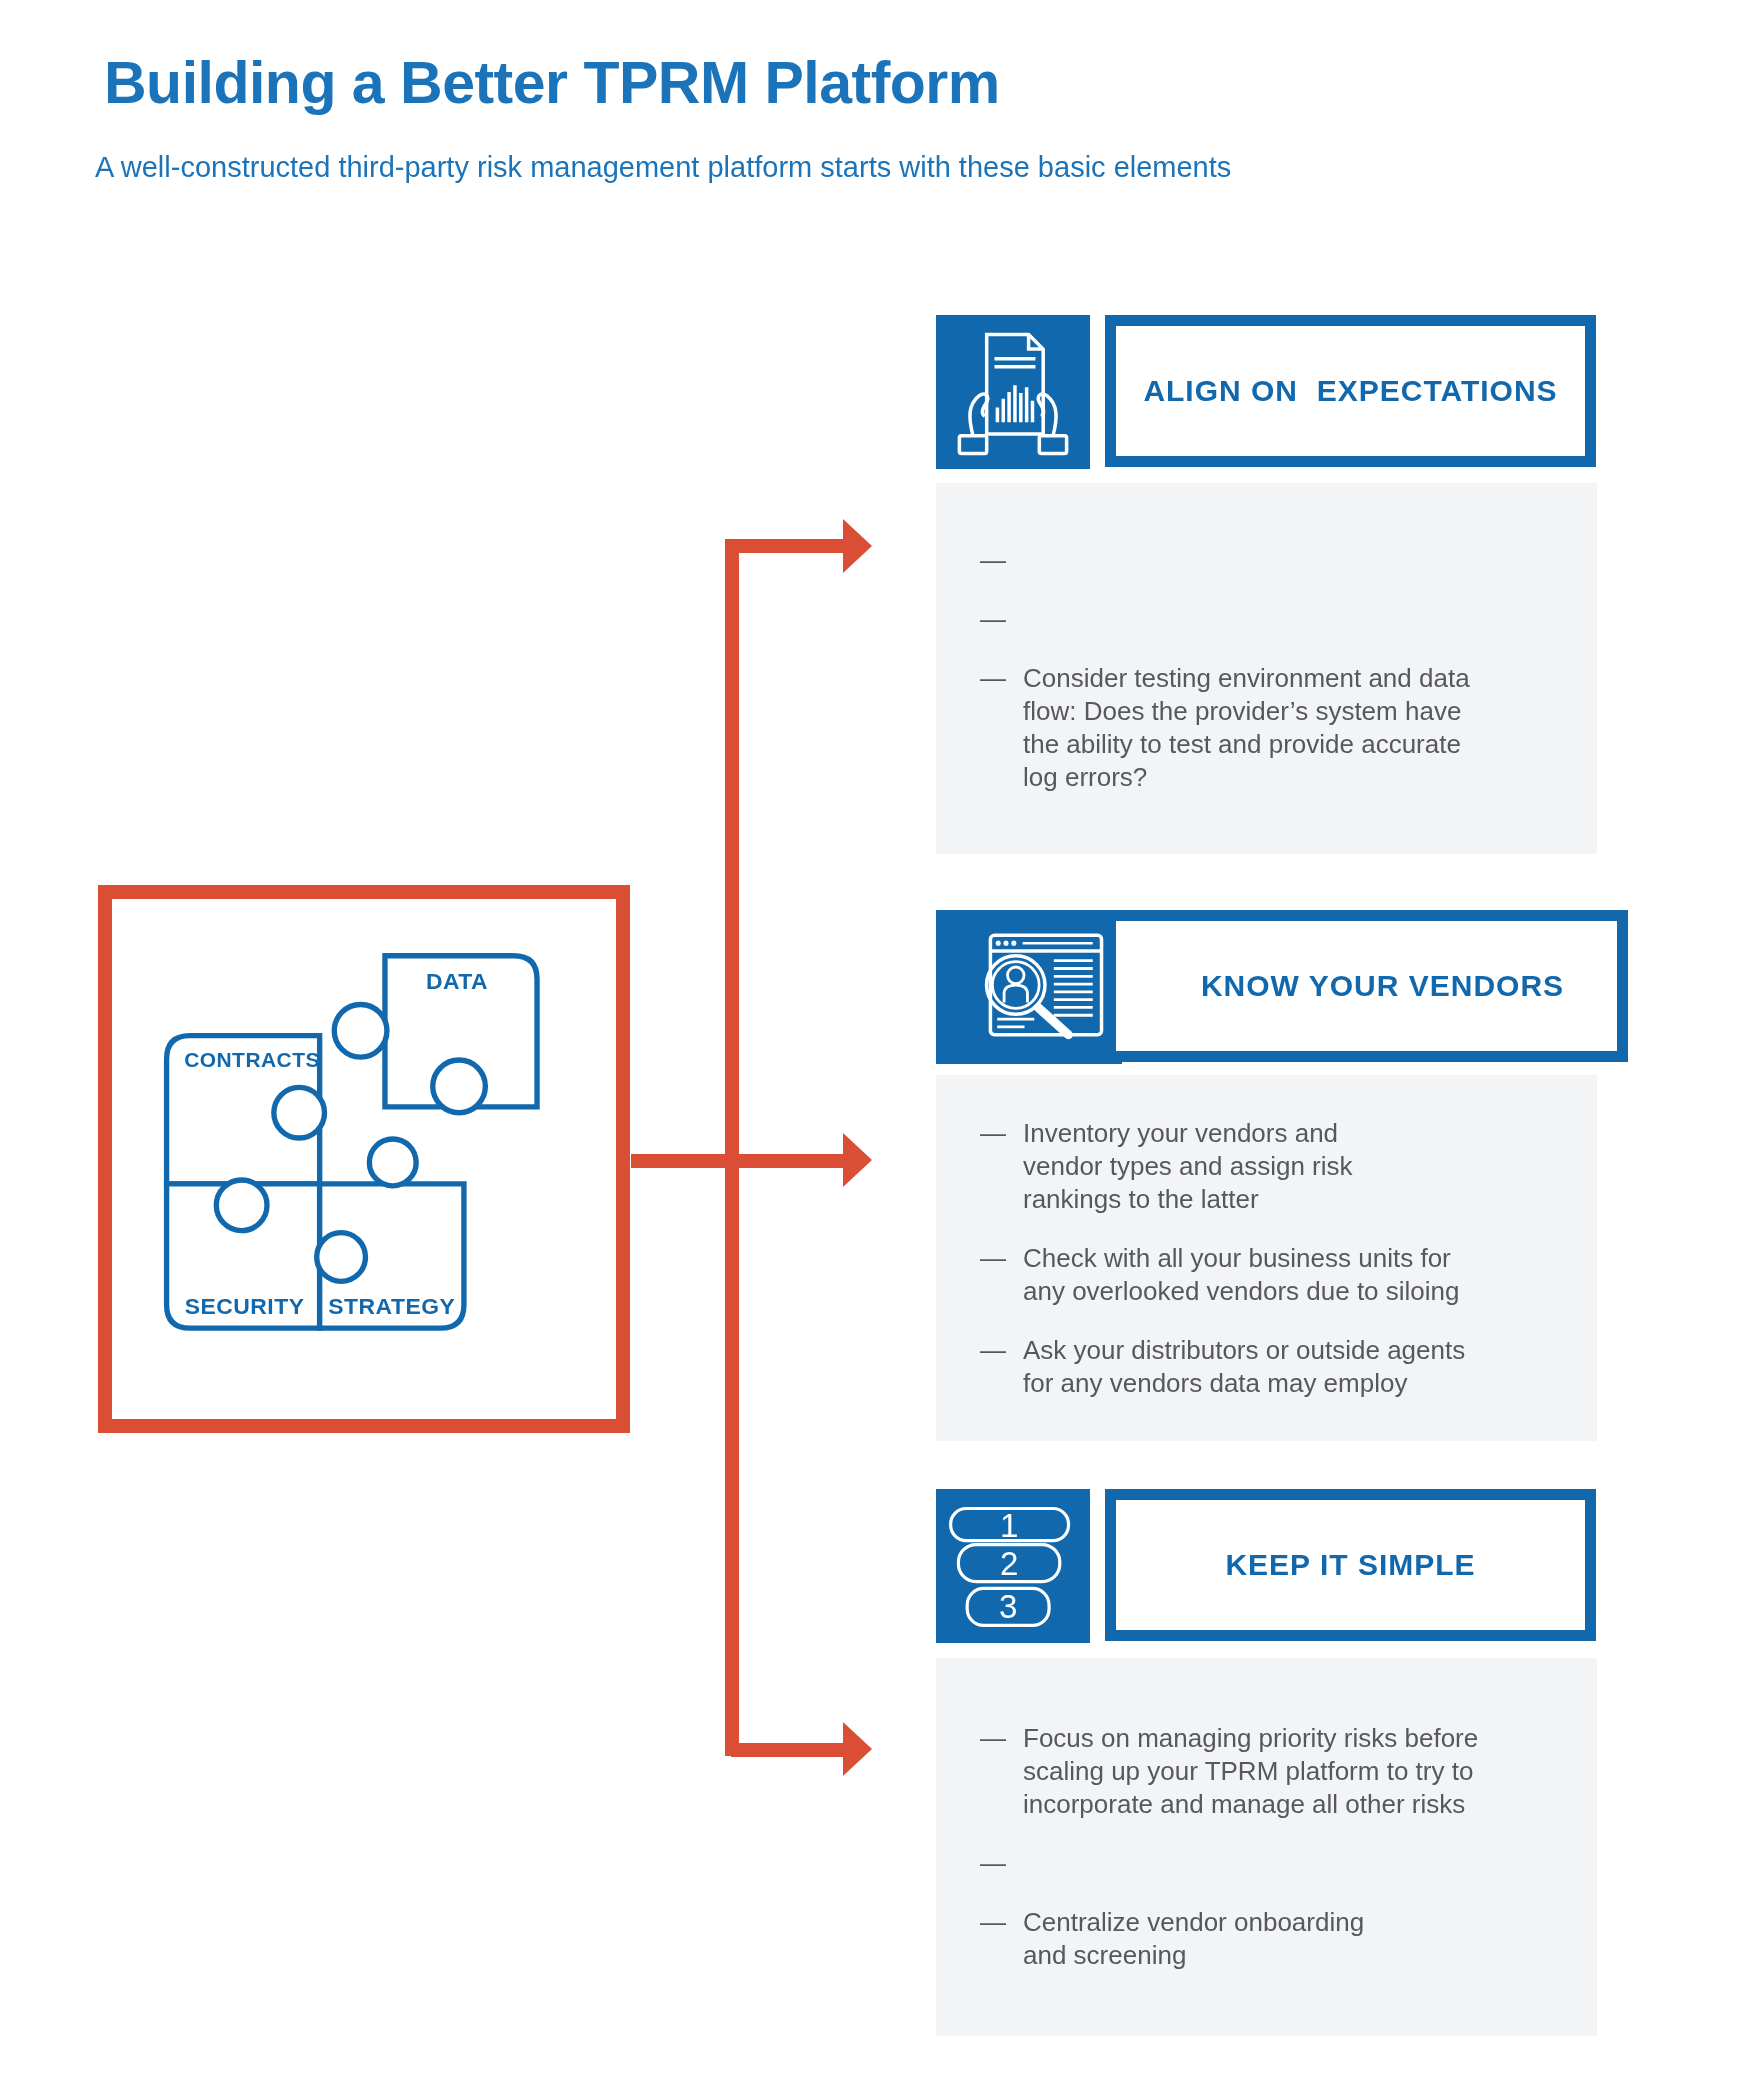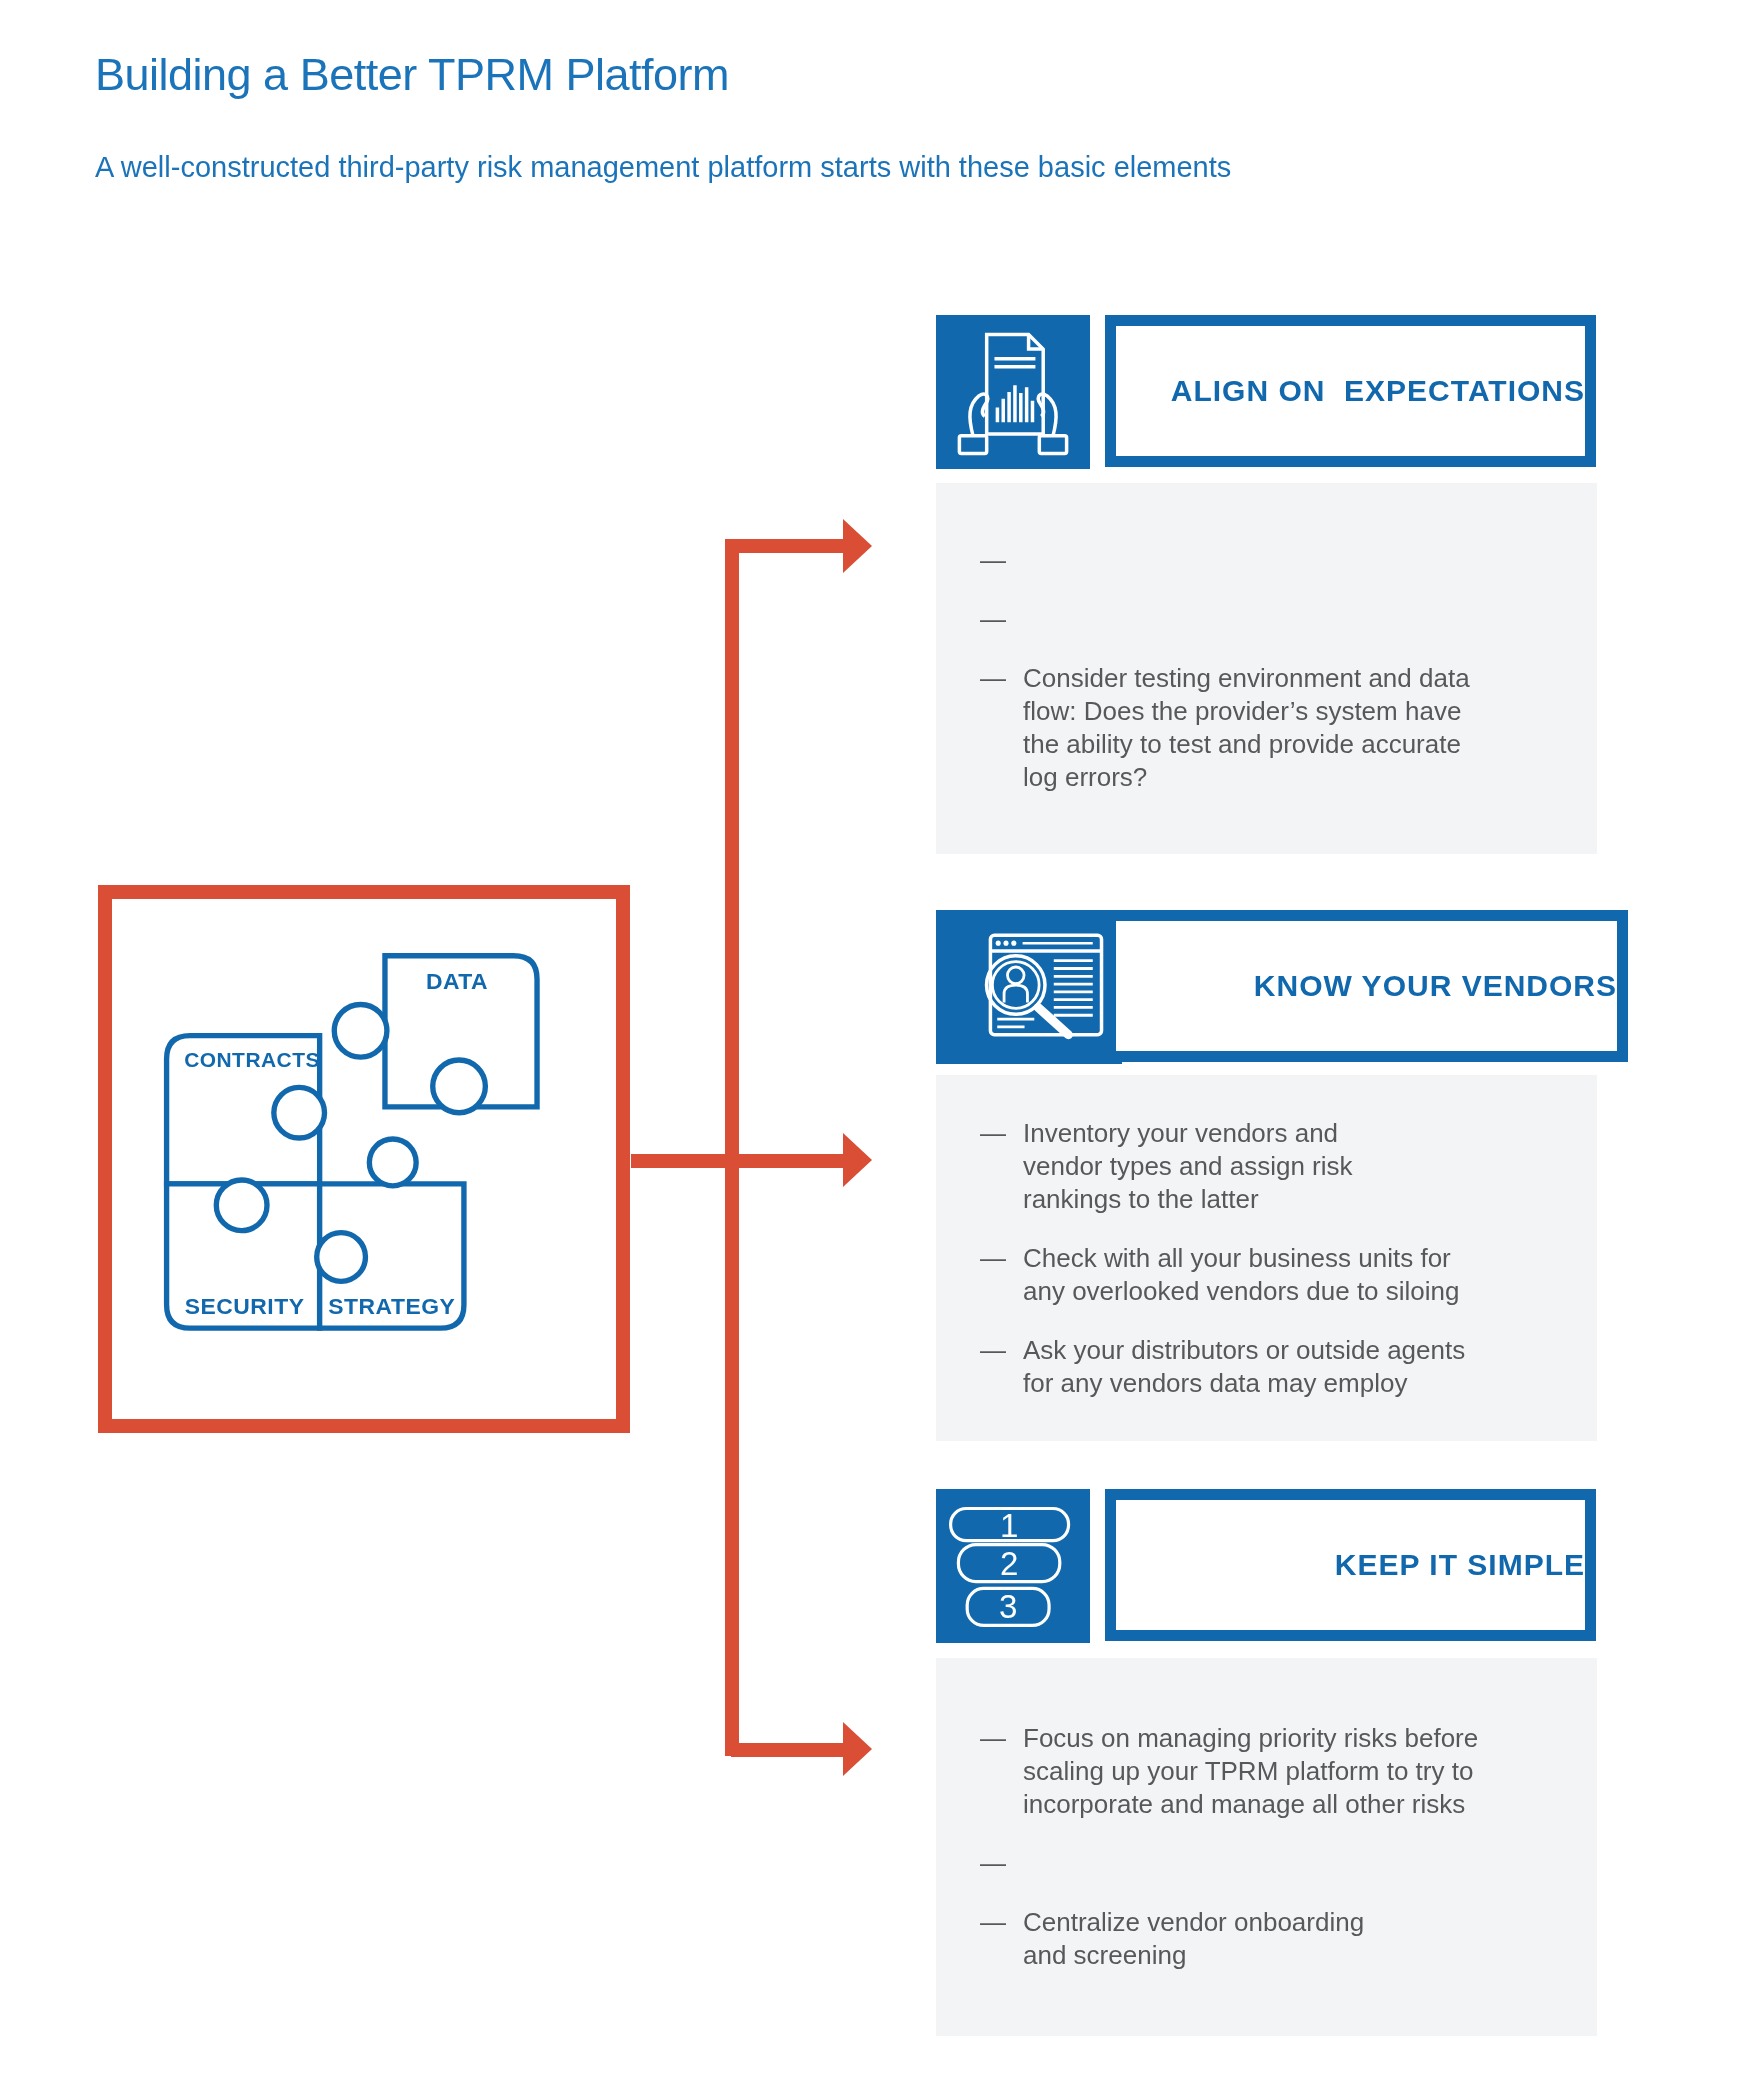--- a/index.html
+++ b/index.html
@@ -1,20 +1,20 @@
 <!DOCTYPE html>
 <html><head>
 <meta charset="utf-8">
 <style>
   html,body{margin:0;padding:0;background:#fff;}
   #page{position:relative;width:1758px;height:2092px;background:#fff;overflow:hidden;
         font-family:"Liberation Sans", sans-serif;}
 
   
-  #title{position:absolute;left:95px;top:49px;font-size:45px;font-weight:normal;
+  #title{position:absolute;left:104px;top:49px;font-size:59px;font-weight:bold;
          color:#1B74B9;letter-spacing:-0.5px;}
   #subtitle{position:absolute;left:95px;top:133px;font-size:29px;color:#1B74B9;margin-top:18px;}
 
   
   #puzzle-box{position:absolute;left:98px;top:885px;width:504px;height:520px;
               border:14.6px solid #D94E34;background:#fff;}
 
   
   .red{background:#D94E34;position:absolute;}
   #trunk{left:725px;top:539px;width:13.7px;height:1217px;}
@@ -23,21 +23,21 @@
   #shaft-bottom{left:731px;top:1743px;width:113px;height:13.7px;}
   .ahead{position:absolute;width:0;height:0;border-top:27px solid transparent;
          border-bottom:27px solid transparent;border-left:29px solid #D94E34;}
   #ahead-top{left:843px;top:519px;}
   #ahead-mid{left:843px;top:1133px;}
   #ahead-bottom{left:843px;top:1722px;}
 
   
   .icon-sq{position:absolute;left:936px;width:154px;height:154px;background:#1168AD;}
   .hdr-box{position:absolute;left:1105px;width:469px;height:130px;border:11.7px solid #1168AD;
-           background:#fff;display:flex;align-items:center;justify-content:flex-end;}
+           background:#fff;display:flex;align-items:center;justify-content:center;}
   .hdr-label{font-size:30px;font-weight:bold;color:#1168AD;letter-spacing:1px;white-space:pre;}
   .panel{position:absolute;left:936px;width:661px;background:#F3F4F6;
          display:flex;flex-direction:column;justify-content:center;
          box-sizing:border-box;padding:9.8px 23.4px 9.8px 44px;row-gap:26px;}
   .bullet{display:flex;color:#57585A;font-size:26px;line-height:33px;}
   .dash{flex:0 0 43px;}
   .btxt{white-space:pre-line;}
 
   #icon-1,#hdr-1{top:315px;} #panel-1{top:483px;height:371px;}
   #icon-2,#hdr-2{top:910px;padding-left:32px;} #panel-2{top:1075px;height:366px;}

